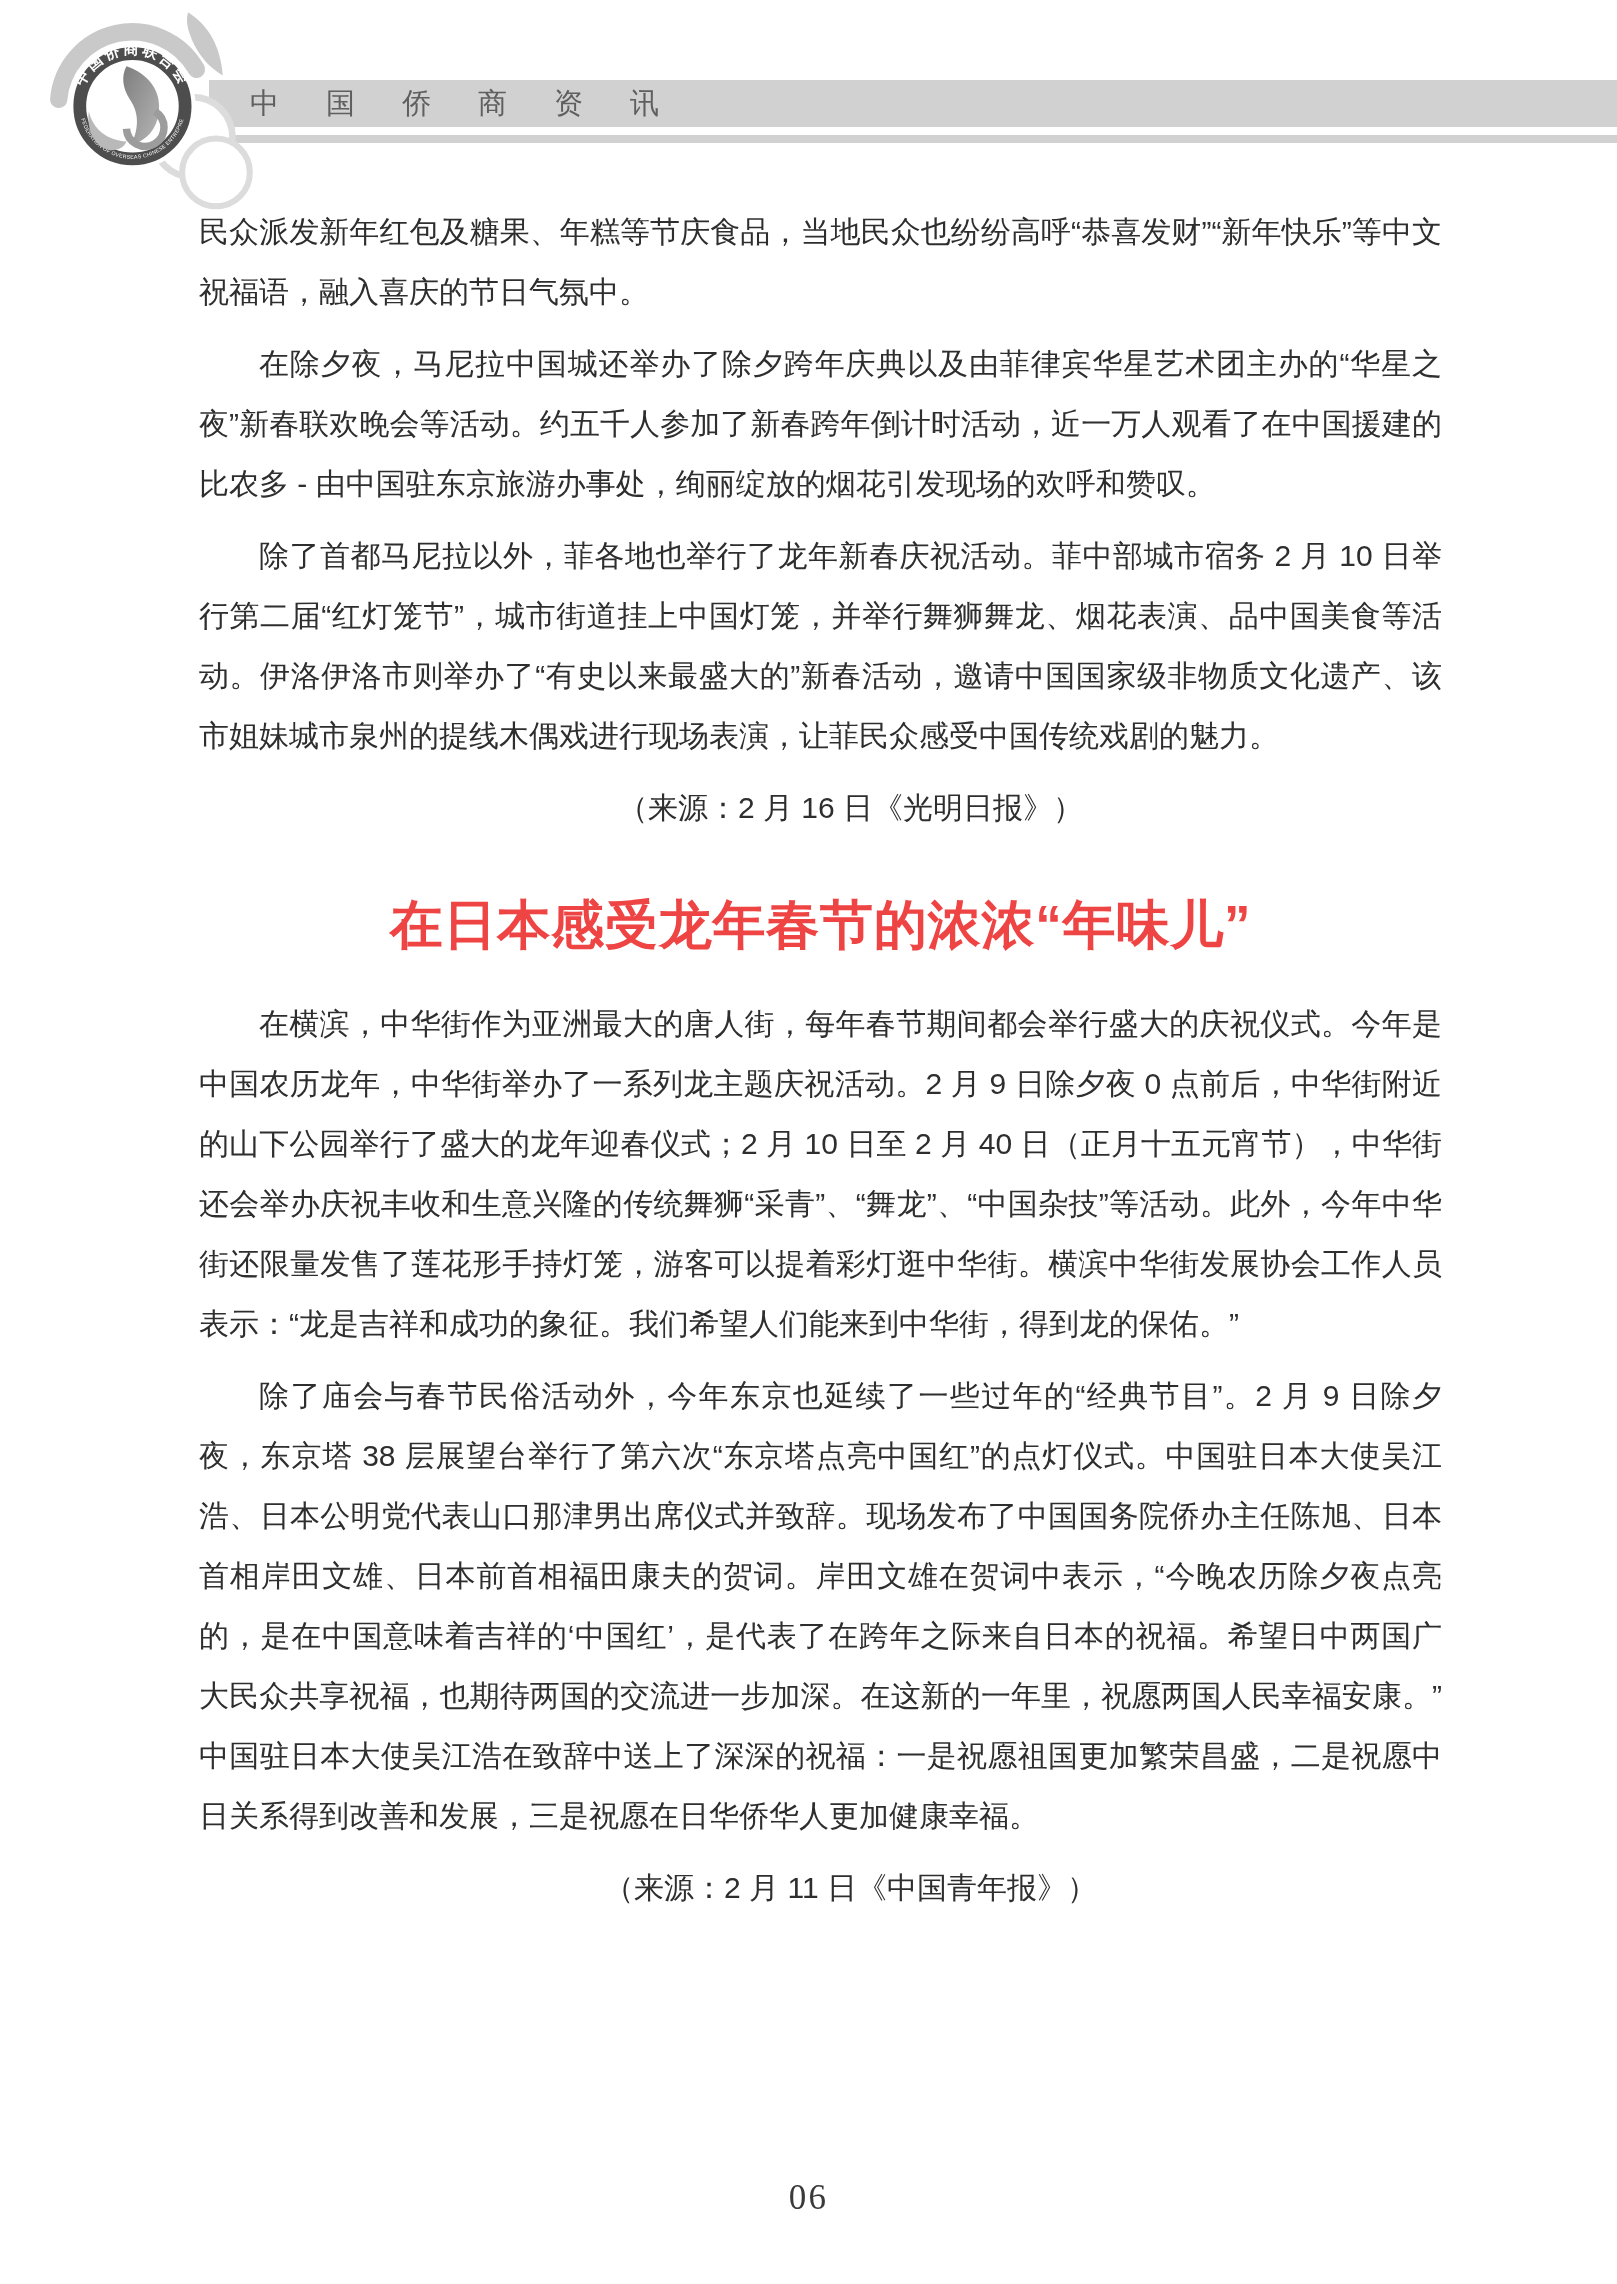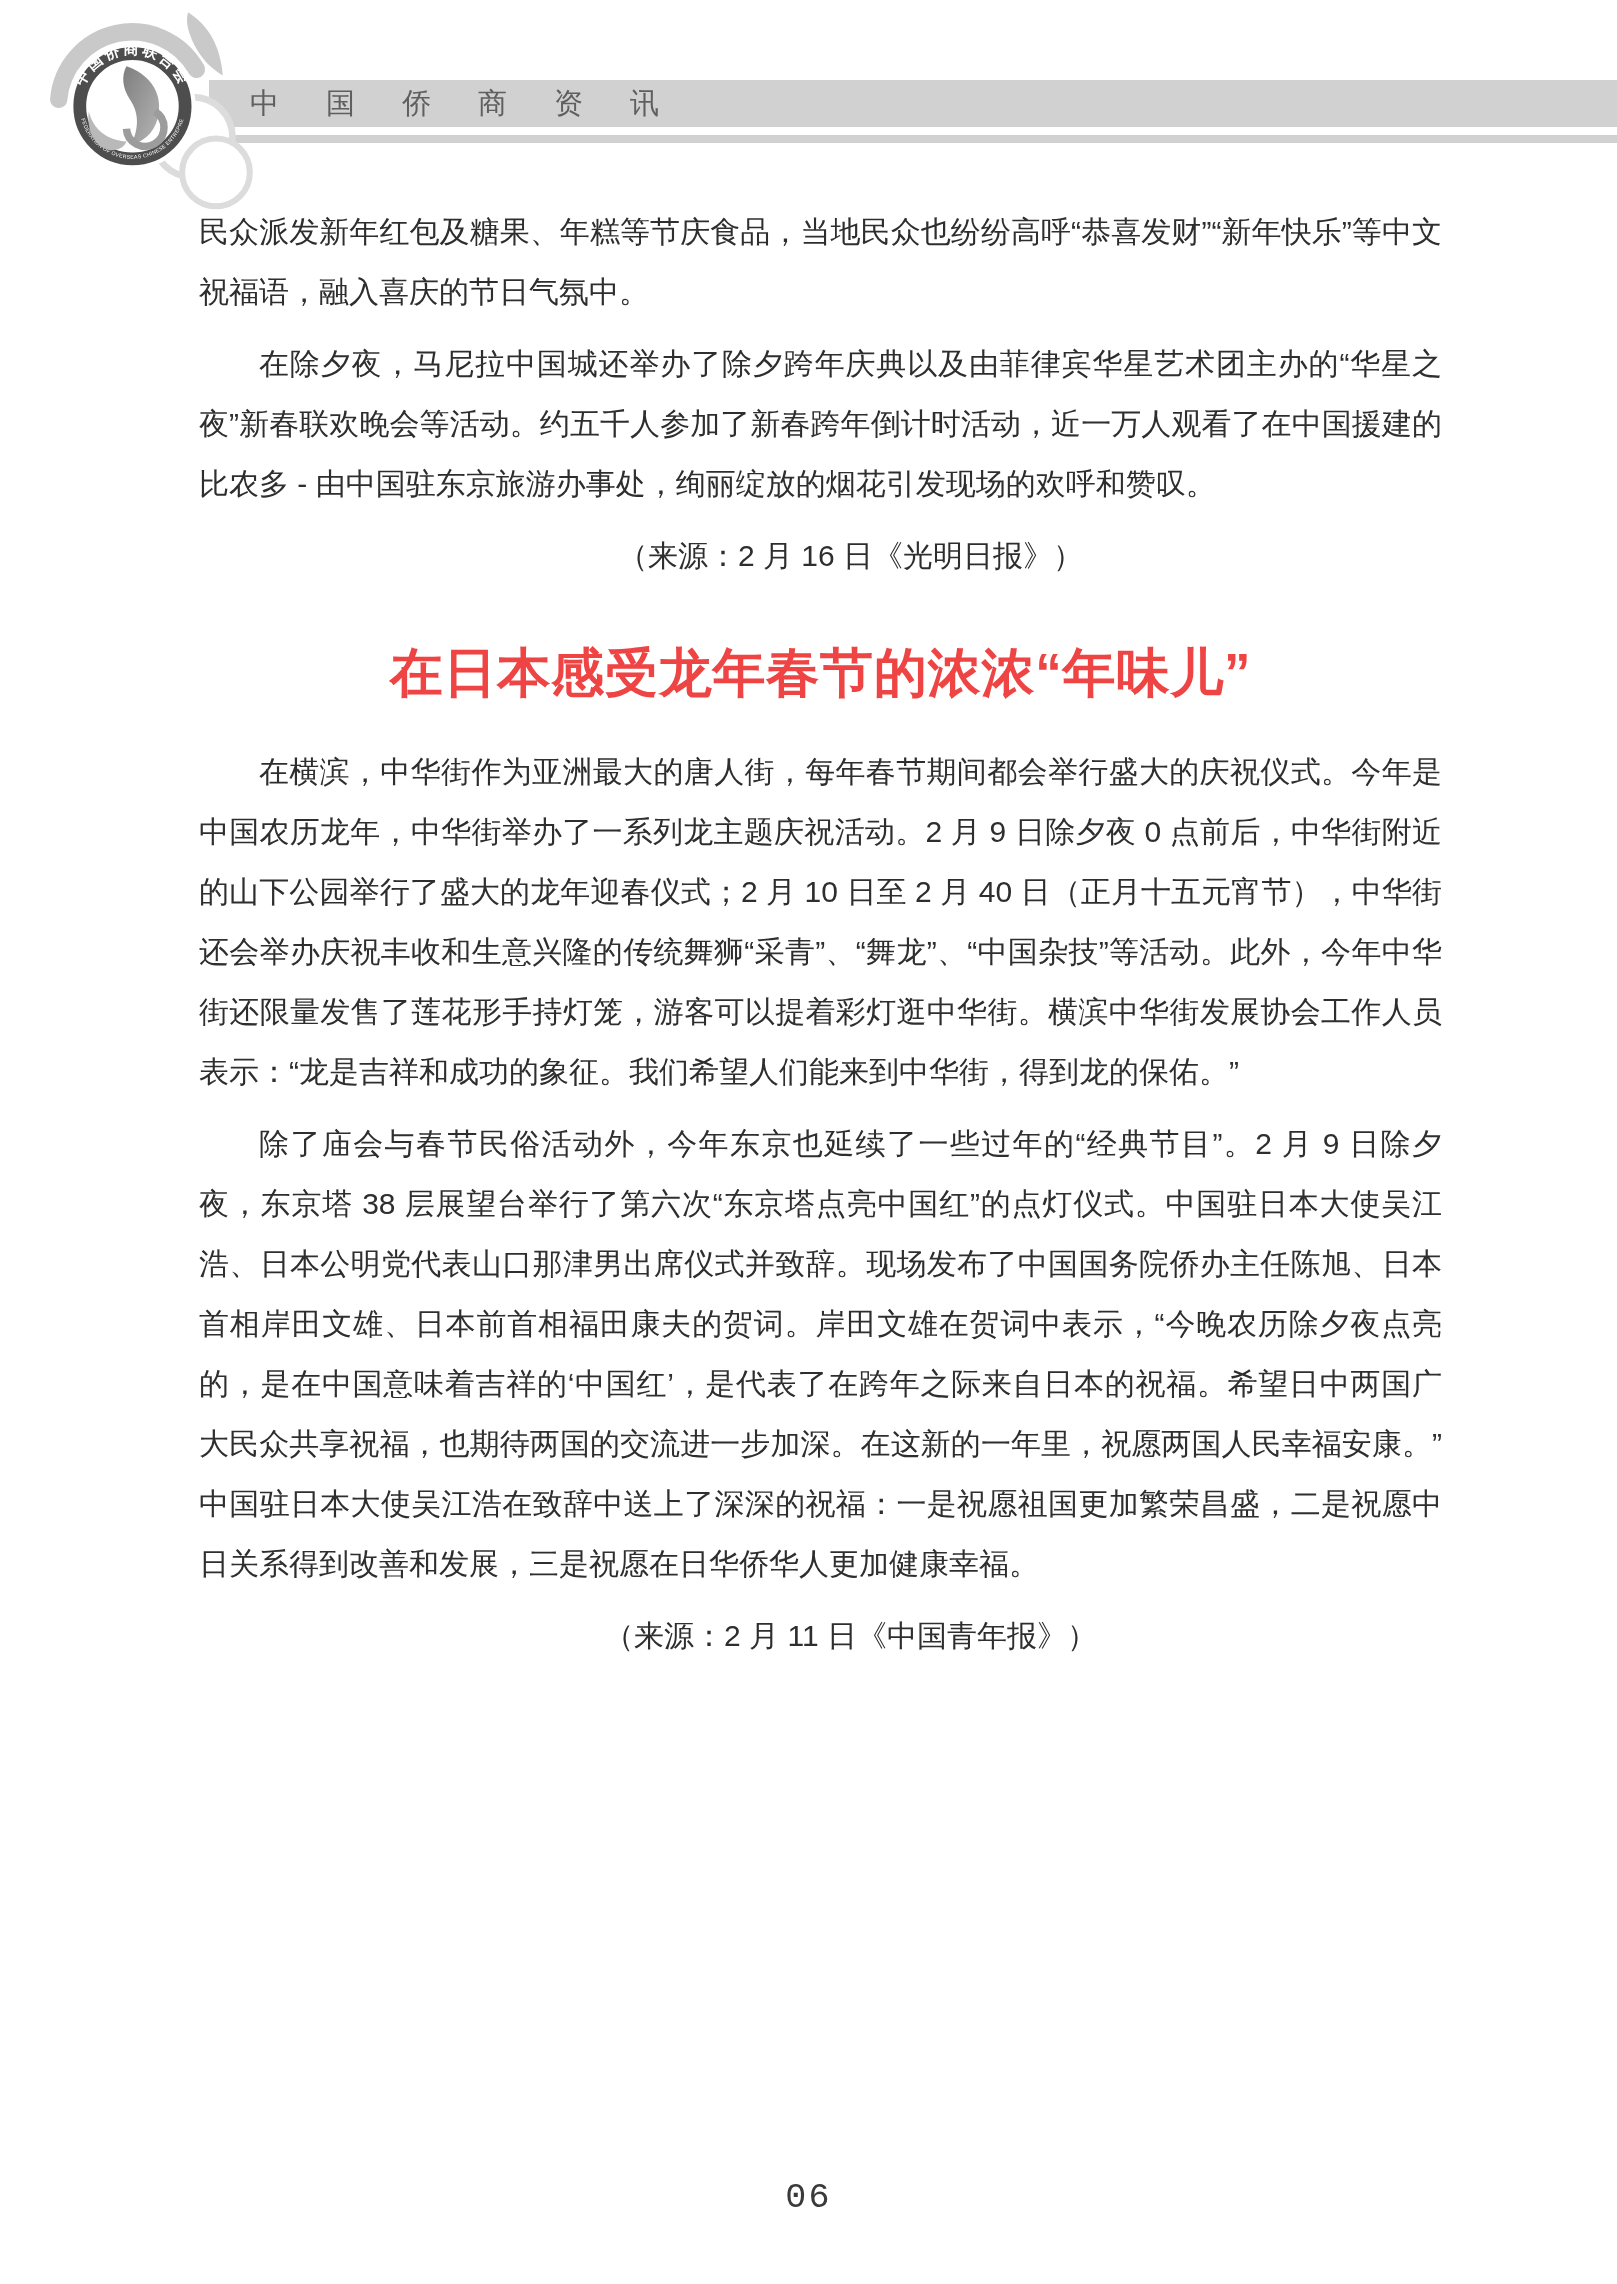--- a/index.html
+++ b/index.html
@@ -31,21 +31,21 @@
   .content p{margin:12px;text-indent:2em;}
   .content p.no-indent{text-indent:0;}
   .source-line{margin:0;text-indent:0;text-align:center;}
   .article-heading{
     font-size:53px;line-height:68px;margin:53px 0 35px 0;
     font-weight:bold;color:#ef4444;text-align:center;letter-spacing:0.8px;
   }
   
   .page-footer{
     position:absolute;left:0;right:0;top:2178px;text-align:center;z-index:4;
-    font-family:Liberation Mono, monospace;
+    font-family:Liberation Serif, serif;
     font-size:35px;color:#3a3a3a;letter-spacing:2.3px;
   }
 </style>
 </head>
 <body>
 
 <div class="masthead-bar"></div>
 <div class="masthead-underline"></div>
 <div class="masthead-title">中国侨商资讯</div>
 
@@ -87,20 +87,21 @@
       <path d="M 206,148 A 25 25 0 1 1 168,171" fill="none" stroke="#9c9c9c" stroke-width="10"></path>
     </g>
   </g>
 </svg>
 
 <main class="content">
 
   <section>
     <p class="no-indent">民众派发新年红包及糖果、年糕等节庆食品，当地民众也纷纷高呼“恭喜发财”“新年快乐”等中文祝福语，融入喜庆的节日气氛中。</p>
     <p>在除夕夜，马尼拉中国城还举办了除夕跨年庆典以及由菲律宾华星艺术团主办的“华星之夜”新春联欢晚会等活动。约五千人参加了新春跨年倒计时活动，近一万人观看了在中国援建的比农多 - 由中国驻东京旅游办事处，绚丽绽放的烟花引发现场的欢呼和赞叹。</p>
+    <p>除了首都马尼拉以外，菲各地也举行了龙年新春庆祝活动。菲中部城市宿务 2 月 10 日举行第二届“红灯笼节”，城市街道挂上中国灯笼，并举行舞狮舞龙、烟花表演、品中国美食等活动。伊洛伊洛市则举办了“有史以来最盛大的”新春活动，邀请中国国家级非物质文化遗产、该市姐妹城市泉州的提线木偶戏进行现场表演，让菲民众感受中国传统戏剧的魅力。</p>
     <p class="source-line">（来源：2 月 16 日《光明日报》）</p>
   </section>
 
   <h1 class="article-heading">在日本感受龙年春节的浓浓“年味儿”</h1>
 
   <section>
     <p>在横滨，中华街作为亚洲最大的唐人街，每年春节期间都会举行盛大的庆祝仪式。今年是中国农历龙年，中华街举办了一系列龙主题庆祝活动。2 月 9 日除夕夜 0 点前后，中华街附近的山下公园举行了盛大的龙年迎春仪式；2 月 10 日至 2 月 40 日（正月十五元宵节），中华街还会举办庆祝丰收和生意兴隆的传统舞狮“采青”、“舞龙”、“中国杂技”等活动。此外，今年中华街还限量发售了莲花形手持灯笼，游客可以提着彩灯逛中华街。横滨中华街发展协会工作人员表示：“龙是吉祥和成功的象征。我们希望人们能来到中华街，得到龙的保佑。”</p>
     <p>除了庙会与春节民俗活动外，今年东京也延续了一些过年的“经典节目”。2 月 9 日除夕夜，东京塔 38 层展望台举行了第六次“东京塔点亮中国红”的点灯仪式。中国驻日本大使吴江浩、日本公明党代表山口那津男出席仪式并致辞。现场发布了中国国务院侨办主任陈旭、日本首相岸田文雄、日本前首相福田康夫的贺词。岸田文雄在贺词中表示，“今晚农历除夕夜点亮的，是在中国意味着吉祥的‘中国红’，是代表了在跨年之际来自日本的祝福。希望日中两国广大民众共享祝福，也期待两国的交流进一步加深。在这新的一年里，祝愿两国人民幸福安康。”中国驻日本大使吴江浩在致辞中送上了深深的祝福：一是祝愿祖国更加繁荣昌盛，二是祝愿中日关系得到改善和发展，三是祝愿在日华侨华人更加健康幸福。</p>
     <p class="source-line">（来源：2 月 11 日《中国青年报》）</p>
   </section>

